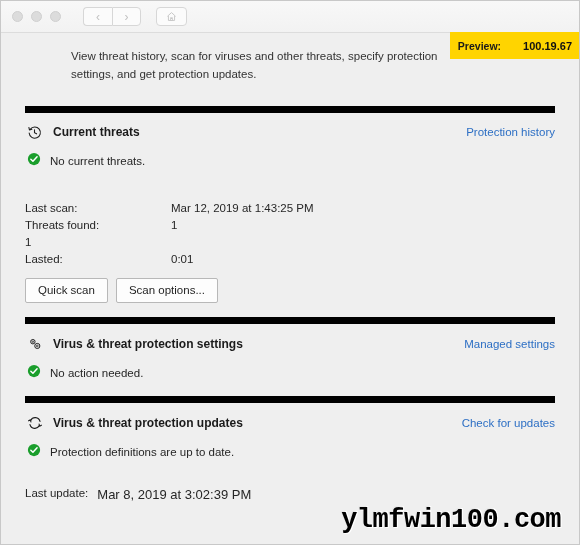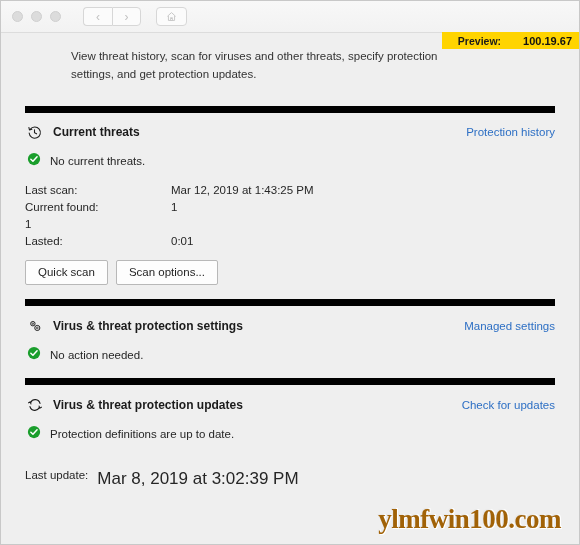--- a/index.html
+++ b/index.html
@@ -82,24 +82,24 @@
     justify-content: center;
   }
   .home-btn svg { display: block; }
 
   
   .preview-badge {
     position: absolute;
     right: 0;
     top: 31px;
     background: #ffd400;
-    height: 17px;
-    display: flex;
-    align-items: center;
-    padding: 0 7px 0 16px;
+    height: 27px;
+    display: flex;
+    align-items: center;
+    padding: 0 7px 0 8px;
     z-index: 20;
     box-sizing: border-box;
     margin-left: 14px;
   }
   .preview-label {
     font-size: 10.5px;
     font-weight: bold;
     color: #1a1a1a;
   }
   .preview-value {
@@ -177,21 +177,21 @@
     margin-top: 12px;
     padding-left: 2px;
   }
   .check-icon { flex: 0 0 auto; margin-right: 9px; }
   .status-text {
     font-size: 11.5px;
     color: #262626;
   }
 
   .detail-table {
-    margin-top: 14px;
+    margin-top: 32px;
   }
   .detail-row {
     display: flex;
     margin-bottom: 5px;
   }
   .detail-label {
     width: 146px;
     flex: 0 0 146px;
     font-size: 11.5px;
     color: #262626;
@@ -222,33 +222,33 @@
   .lastupdate-row {
     display: flex;
     margin-top: 26px;
   }
   .lastupdate-label {
     font-size: 11.5px;
     color: #262626;
     margin-right: 9px;
   }
   .lastupdate-value {
-    font-size: 17px;
+    font-size: 13px;
     color: #262626;
   }
 
   
   .watermark {
     position: absolute;
     right: 18px;
     bottom: 9px;
-    font-family: Liberation Serif, serif;
+    font-family: Liberation Mono, monospace;
     font-size: 27px;
     font-weight: bold;
-    color: #a16207;
+    color: #000000;
     letter-spacing: -0.5px;
     text-shadow: 1px 1px 0 #ffffff, -1px -1px 0 #e8e8e8, 1px -1px 0 #fff, -1px 1px 0 #efefef;
     white-space: nowrap;
   }
 </style>
 </head>
 <body>
 
 <div class="window">
 
@@ -309,21 +309,21 @@
         </span>
         <span class="status-text">No current threats.</span>
       </div>
 
       <div class="detail-table">
         <div class="detail-row">
           <span class="detail-label">Last scan:</span>
           <span class="detail-value">Mar 12, 2019 at 1:43:25 PM</span>
         </div>
         <div class="detail-row">
-          <span class="detail-label">Current found:</span>
+          <span class="detail-label">Threats found:</span>
           <span class="detail-value">1</span>
         </div>
         <div class="detail-row">
           <span class="detail-value">1</span>
         </div>
         <div class="detail-row">
           <span class="detail-label">Lasted:</span>
           <span class="detail-value">0:01</span>
         </div>
       </div>

